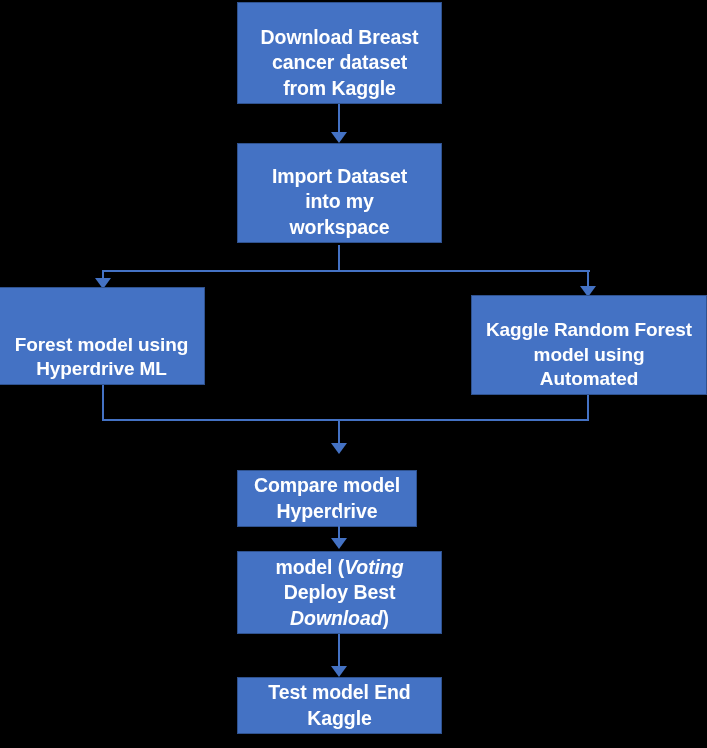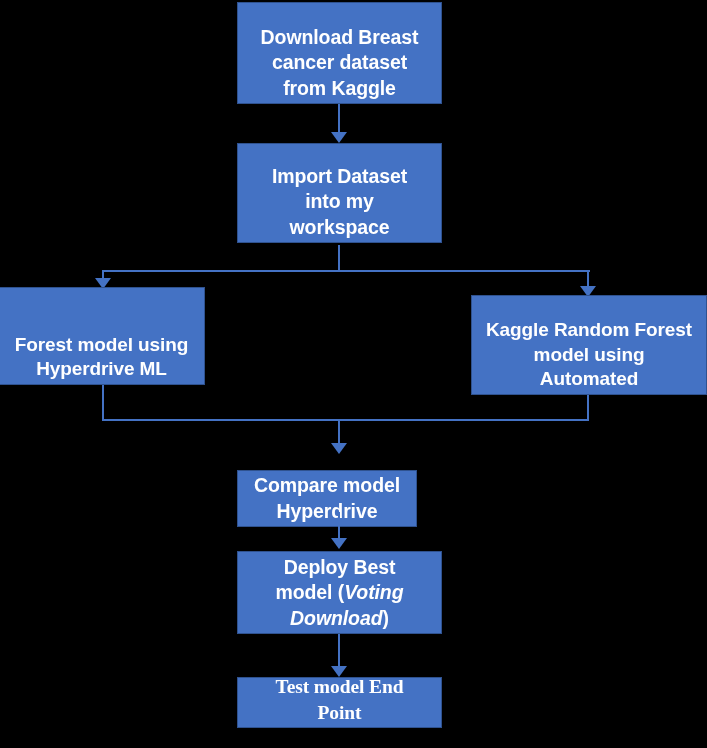--- a/index.html
+++ b/index.html
@@ -114,33 +114,33 @@
       <div>Compare model</div>
       <div>Hyperdrive</div>
     </div>
   </div>
 
   <div class="vline" style="left:338px; top:512px; height:28px;"></div>
   <div class="arrowhead" style="left:331px; top:538px;"></div>
 
   <div class="node" style="left:237px; top:551px; width:205px; height:83px;">
     <div class="txt">
-      <div>Deploy Best</div>
       <div>
         <span>model (</span><em>Voting</em>
       </div>
+      <div>Deploy Best</div>
       <div>
         <em>Download</em><span>)</span>
       </div>
     </div>
   </div>
 
   <div class="vline" style="left:338px; top:634px; height:36px;"></div>
   <div class="arrowhead" style="left:331px; top:666px;"></div>
 
-  <div class="node" style="left:237px; top:677px; width:205px; height:51px;font-family:Liberation Serif, serif;">
+  <div class="node" style="left:237px; top:677px; width:205px; height:57px;">
     <div class="txt">
       <div>Test model End</div>
-      <div>Point</div>
+      <div>Kaggle</div>
     </div>
   </div>
 
 </div>
 
 </body></html>

